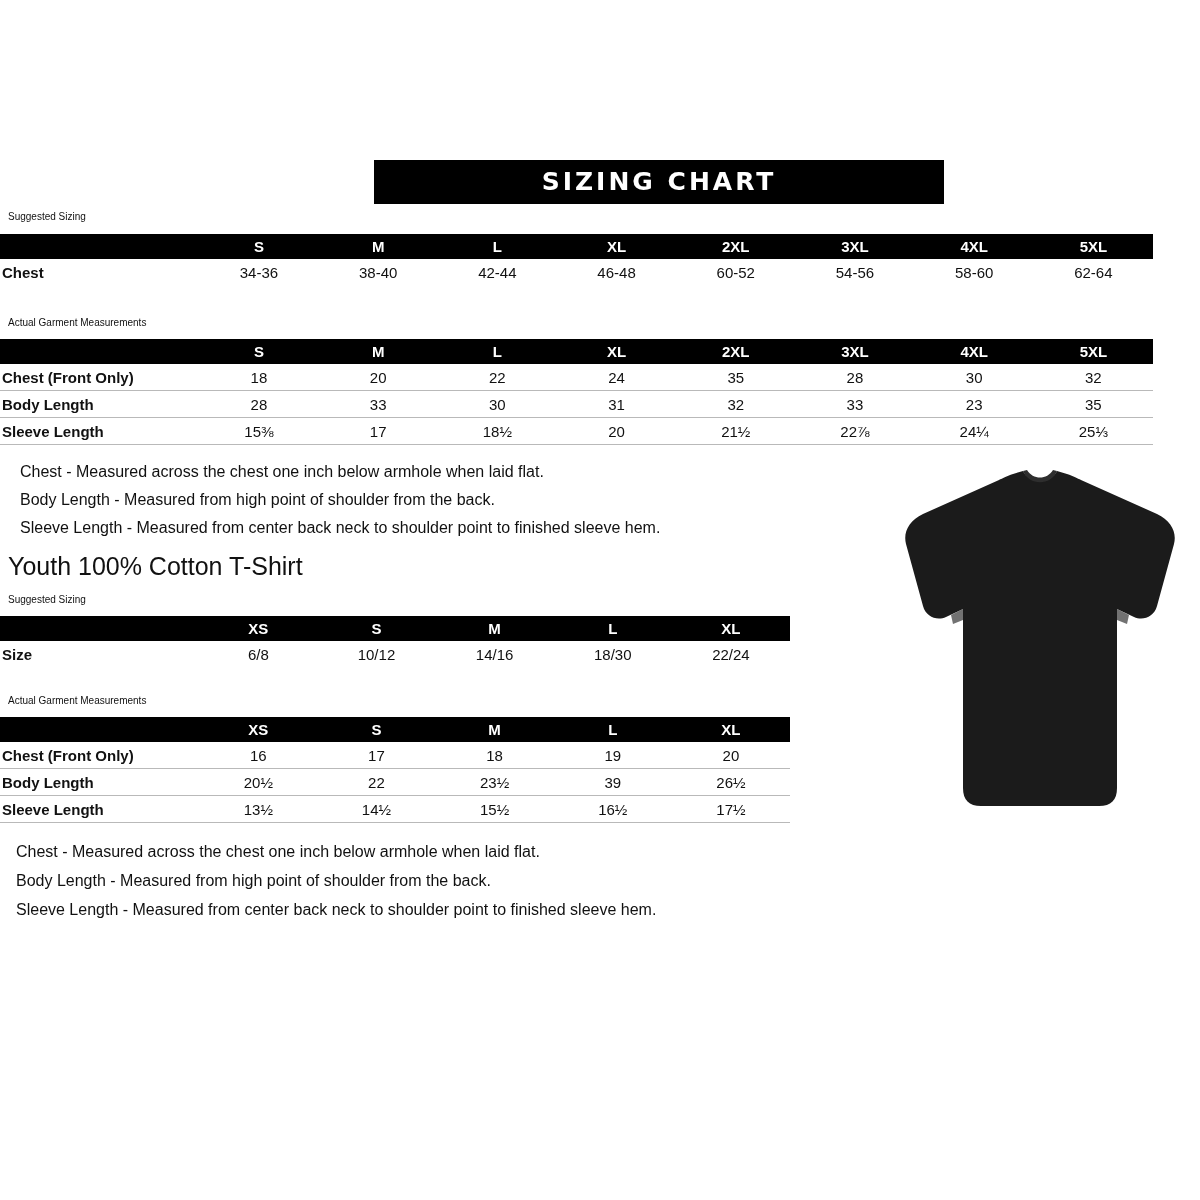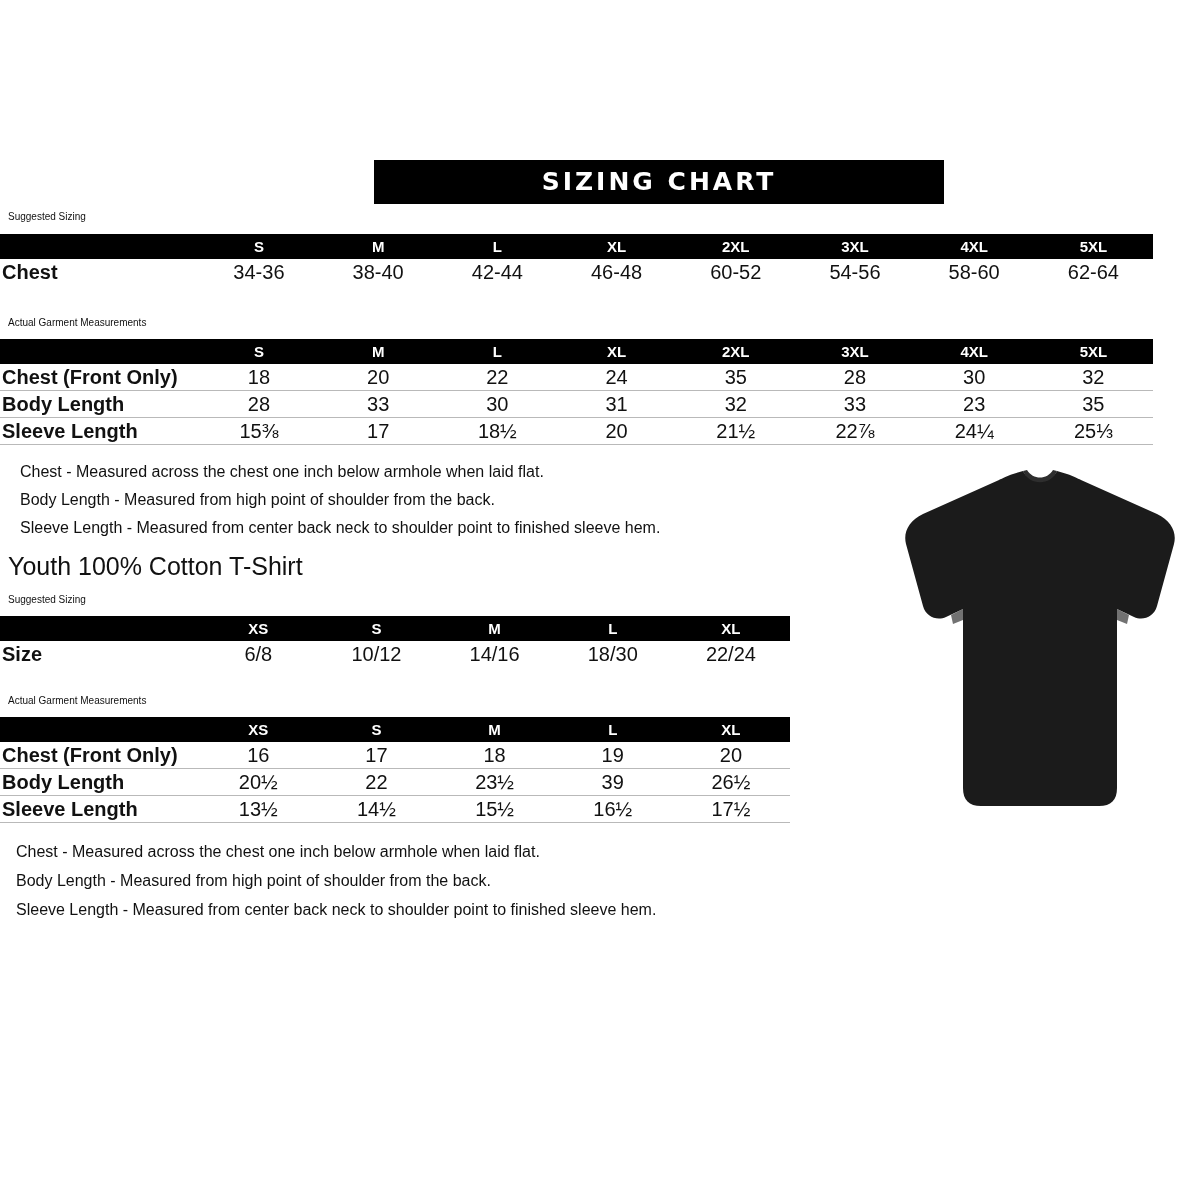--- a/index.html
+++ b/index.html
@@ -90,21 +90,21 @@
     font-size: 15px;
     font-weight: bold;
     height: 25px;
     color: #fff;
   }
   table.sz thead th.lbl {
     text-align: left;
   }
   table.sz tbody td {
     height: 26px;
-    font-size: 20px;
+    font-size: 15px;
     color: #111;
     border-bottom: 1px solid #b9b9b9;
   }
   table.sz tbody td.lbl {
     text-align: left;
     font-weight: bold;
     padding-left: 2px;
   }
   table.sz.noline tbody td {
     border-bottom: none;

